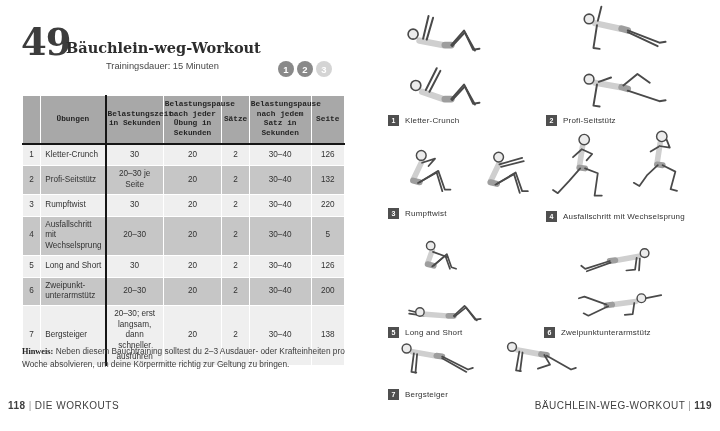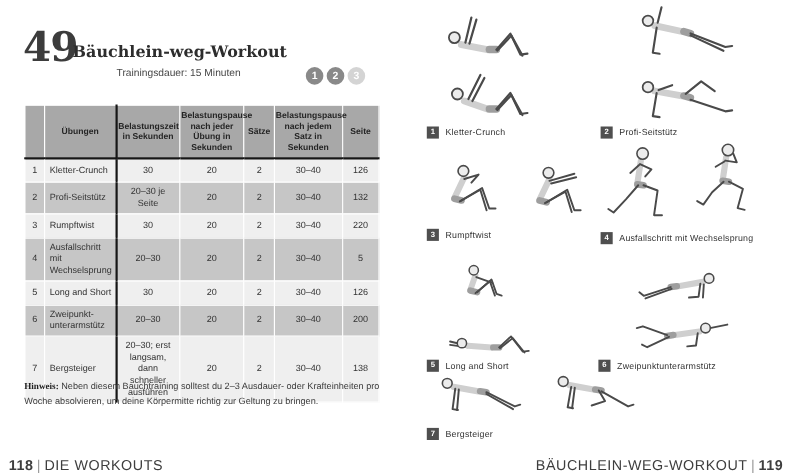--- a/index.html
+++ b/index.html
@@ -32,35 +32,35 @@
   .level.inactive { background:#d4d4d4; }
   
   table.workout-table {
     position:absolute; left:22px; top:95px; width:323px;
     border-collapse:collapse; table-layout:fixed;
   }
   .workout-table th {
     background:#a8a8a8; color:#252525; font-weight:bold;
     font-size:7.8px; line-height:1.25; text-align:center; vertical-align:middle;
     padding:4px 1px; height:44px;
-    border:1px solid #fff; border-bottom:2px solid #161616;
+    border:1px solid #fff; border-bottom:2px solid #161616;font-family:Liberation Mono, monospace;
   }
   .workout-table td {
     font-size:8.2px; line-height:1.3; text-align:center; vertical-align:middle;
     padding:3px 2px; height:22px;
     border:1px solid #fff;
   }
   .workout-table tr.light td { background:#efefef; }
   .workout-table tr.dark td  { background:#c6c6c6; }
   .workout-table .ex-col { text-align:left; padding-left:4px; }
   .workout-table .after-ex { border-right:2px solid #161616; }
   
   .note { position:absolute; left:22px; top:345px; width:332px; font-size:8.3px; line-height:1.5; color:#3c3c3c; }
   .note b { color:#222;font-family:Liberation Serif, serif; }
-  .footer { position:absolute; top:415px; font-size:13px; letter-spacing:0.5px; color:#3e3e3e; }
+  .footer { position:absolute; top:400px; font-size:10px; letter-spacing:0.5px; color:#3e3e3e; }
   .footer .pg { font-weight:bold; }
   .footer .sep { color:#9a9a9a; padding:0 3px; }
   .footer-left { left:8px; }
   .footer-right { right:8px; }
   
   .illu-cell { position:absolute; display:flex; flex-direction:column; }
   .figs-col { display:flex; flex-direction:column; gap:4px; }
   .figs-row { display:flex; flex-direction:row; align-items:flex-end; gap:6px; }
   .illu-label { display:flex; align-items:center; gap:6px; margin-top:5px; }
   .num-badge {

